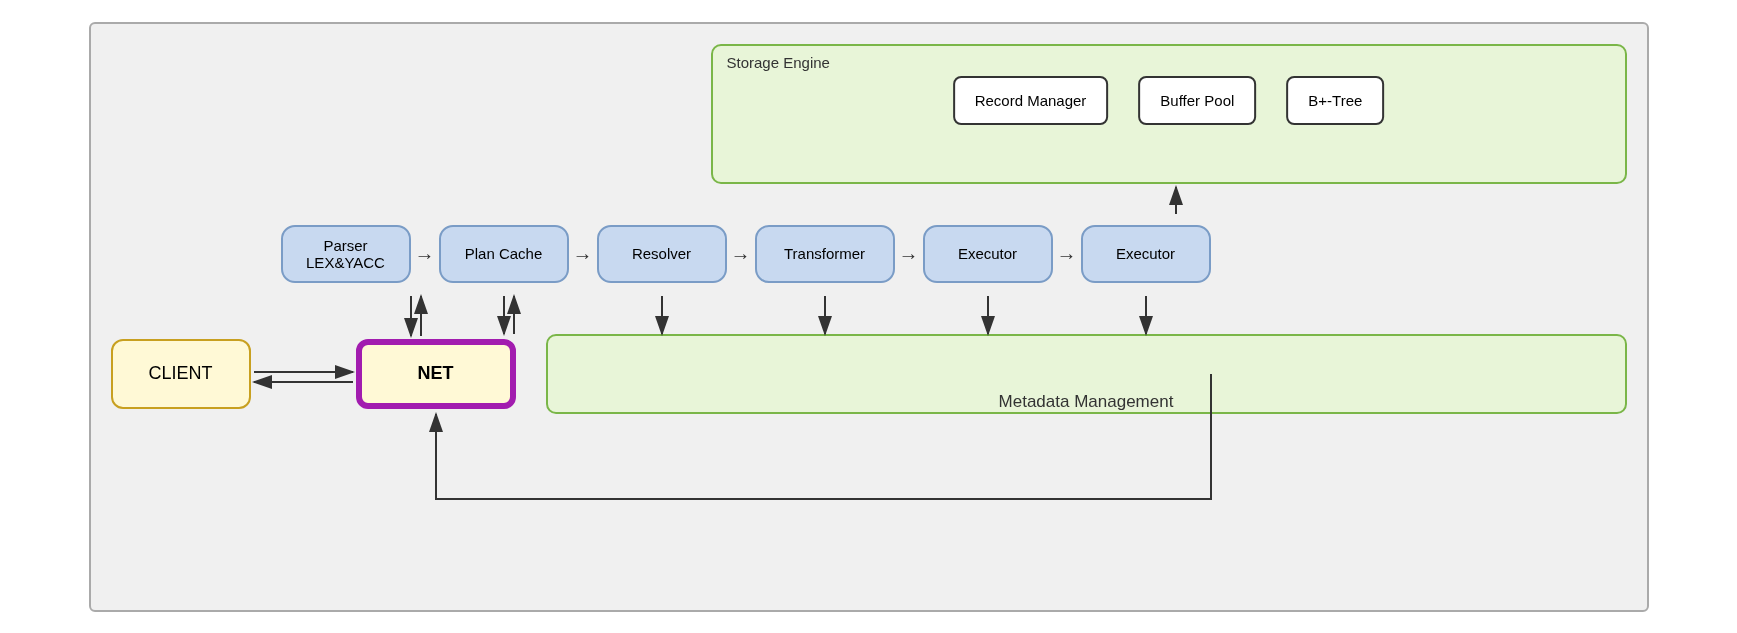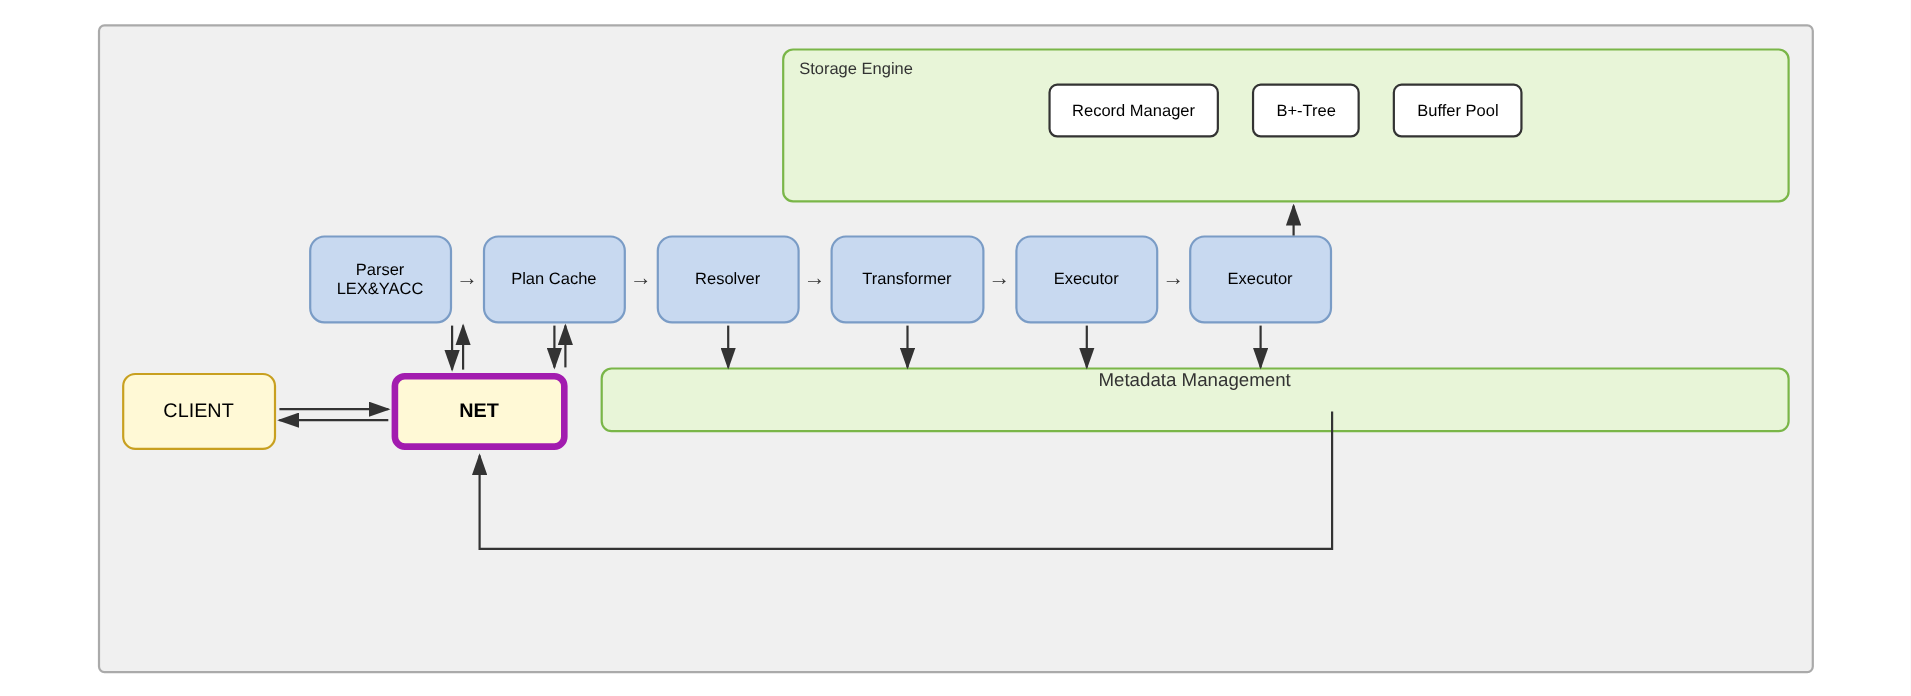--- a/index.html
+++ b/index.html
@@ -73,46 +73,46 @@
 
     .pipe-box {
       background: #c8d9f0;
       border: 2px solid #7a9cc6;
       border-radius: 14px;
       display: flex;
       align-items: center;
       justify-content: center;
       text-align: center;
       font-size: 15px;
-      height: 80px;
+      height: 58px;
       flex-shrink: 0;
     }
 
     .pipe-arrow {
       display: flex;
       align-items: center;
       justify-content: center;
       font-size: 20px;
       color: #333;
       flex-shrink: 0;
       width: 28px;
     }
 
     
     .metadata-box {
       position: absolute;
       top: 310px;
       left: 455px;
       right: 20px;
-      height: 59px;
+      height: 80px;
       border: 2px solid #7ab648;
       background: #e8f5d8;
       border-radius: 10px;
       display: flex;
-      align-items: flex-start;
+      align-items: flex-end;
       justify-content: center;
       font-size: 17px;
       color: #333;
     }
 
     
     .net-box {
       position: absolute;
       top: 315px;
       left: 265px;
@@ -160,24 +160,24 @@
 
 <div class="outer-container">
 
   <div class="storage-engine">
     <span class="storage-engine-label">Storage Engine</span>
     <div class="storage-engine-boxes">
       <div class="se-box">
         <span>Record Manager</span>
       </div>
       <div class="se-box">
-        <span>B+-Tree</span>
+        <span>Buffer Pool</span>
       </div>
       <div class="se-box">
-        <span>Buffer Pool</span>
+        <span>B+-Tree</span>
       </div>
     </div>
   </div>
 
   <div class="pipeline-row">
 
     <div class="pipe-box" style="width:130px;">Parser<br>LEX&amp;YACC</div>
     <div class="pipe-arrow">→</div>
 
     <div class="pipe-box" style="width:130px;">Plan Cache</div>

